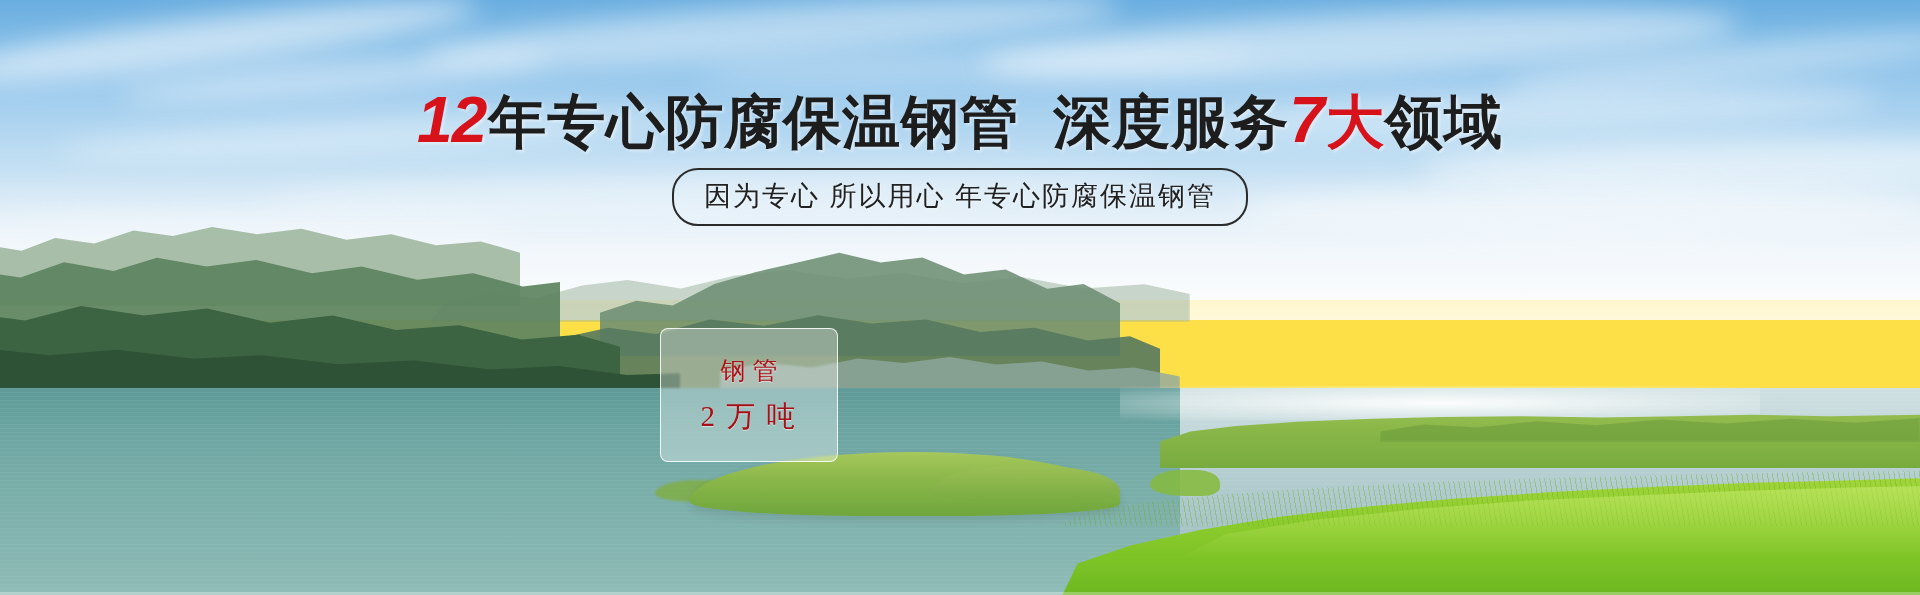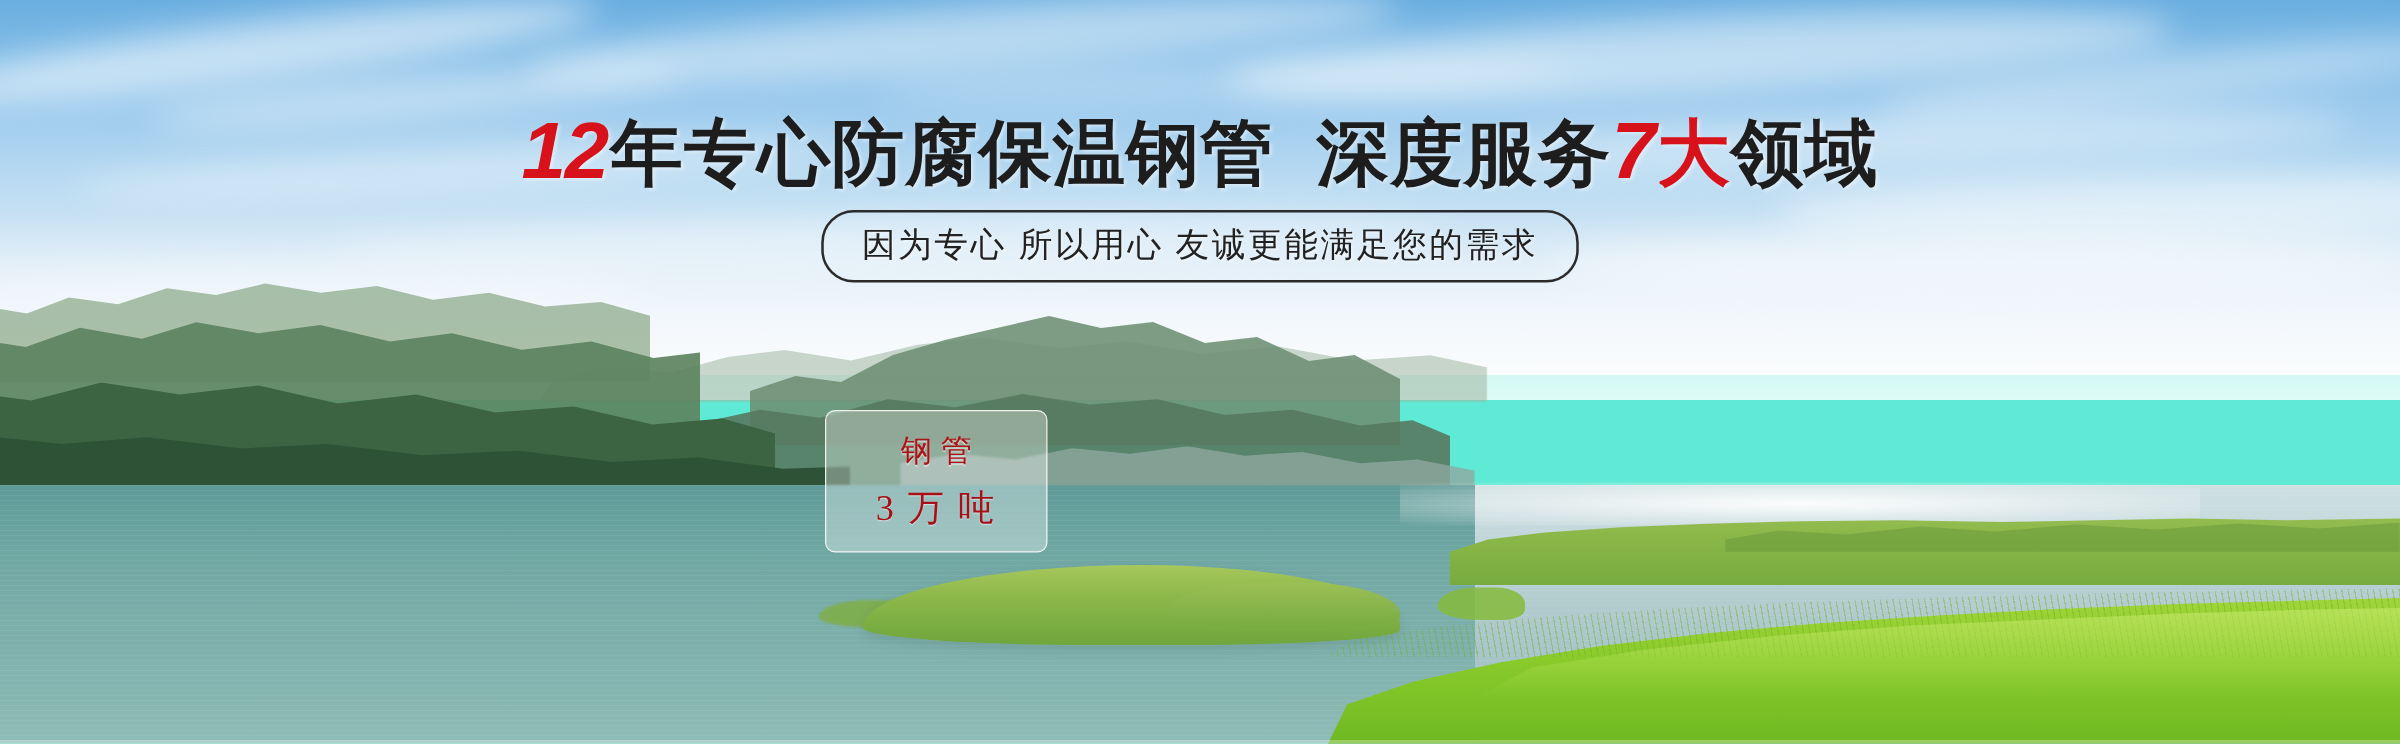--- a/index.html
+++ b/index.html
@@ -5,21 +5,21 @@
 <style>
   html,body{margin:0;padding:0;background:#fff;}
   *{box-sizing:border-box;}
 
   .banner{
     position:relative;
     width:1920px;
     height:595px;
     overflow:hidden;
     font-family:"Liberation Sans","DejaVu Sans",sans-serif;
-    background:#5eead4;
+    background:#fde047;
     user-select:none;
   }
 
   
   .sky{
     position:absolute; inset:0 0 auto 0; height:300px;
     background:
       linear-gradient(to bottom,
         #6aaee0 0%,
         #7fbbe6 14%,
@@ -249,21 +249,21 @@
     background:transparent;
     text-shadow:1px 1px 2px rgba(255,255,255,.5);
   }
 
   
   .cards{
     position:absolute; left:660px; top:328px;
     display:flex; gap:12px;
   }
   .card{
-    width:178px; height:114px;
+    width:178px; height:134px;
     border:1px solid rgba(255,255,255,.85);
     border-radius:8px;
     background:rgba(255,255,255,.34);
     display:flex; flex-direction:column;
     align-items:center; justify-content:center;
     gap:10px;
     backdrop-filter:blur(1px);
   }
   .card .label{
     font-size:25px; color:#b01118; letter-spacing:7px;
@@ -323,27 +323,27 @@
   <div class="grass-front"></div>
   <div class="grass-blades"></div>
   <div class="grass-front-hi"></div>
   <div class="foam"></div>
 
   <div class="headline">
     <span class="num">12</span><span>年专心防腐保温钢管</span><span class="gap"></span><span>深度服务</span><span class="num red">7</span><span class="red">大</span><span>领域</span>
   </div>
 
   <div class="subtitle-wrap">
-    <div class="subtitle">因为专心 所以用心 友诚更能满足您的需求</div>
+    <div class="subtitle">因为专心 所以用心 年专心防腐保温钢管</div>
   </div>
 
   <div class="cards">
 
     <div class="card">
       <div class="label">钢管</div>
-      <div class="value"><span>3 万 吨</span></div>
+      <div class="value"><span>2 万 吨</span></div>
     </div>
 
 
 
   </div>
 
 </div>
 
 </body></html>

